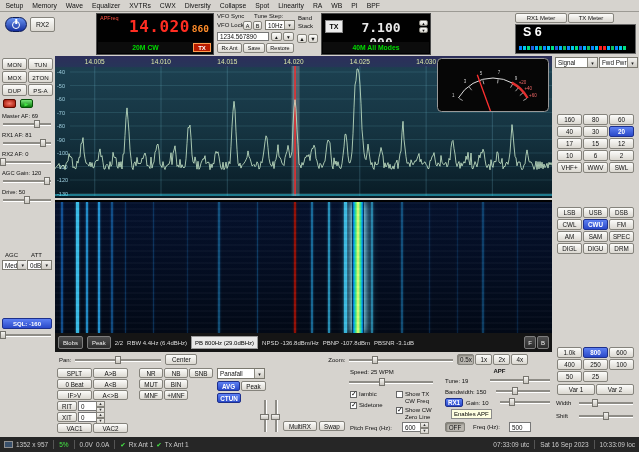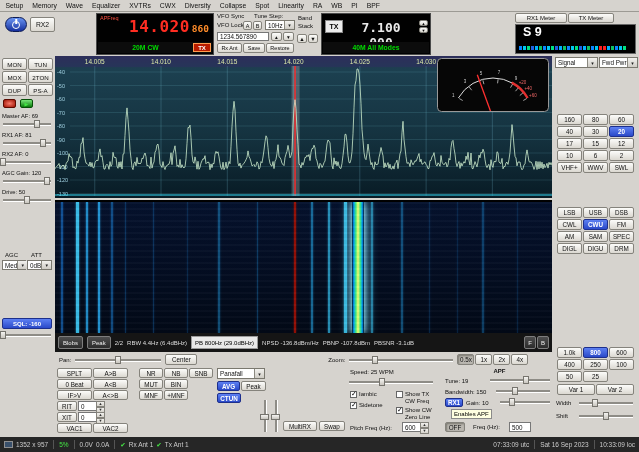--- a/index.html
+++ b/index.html
@@ -171,21 +171,21 @@
     <div class="tbtn" style="position:absolute;right:2px;top:6px;width:9px;height:6px;font-size:4px;">▲</div>
     <div class="tbtn" style="position:absolute;right:2px;top:13px;width:9px;height:6px;font-size:4px;">▼</div>
     <div class="strip">
       <span class="bandtxt">40M All Modes</span>
     </div>
   </div>
 
   <div class="btn" style="position:absolute;left:515px;top:13px;width:52px;height:10px;font-size:6px;">RX1 Meter</div>
   <div class="btn" style="position:absolute;left:568px;top:13px;width:46px;height:10px;font-size:6px;">TX Meter</div>
   <div class="meterdisp">
-    <span class="meter-s">S 9</span>
+    <span class="meter-s">S 6</span>
     <div class="meterbars" id="meter-bars">
         <div style="background: rgb(10, 132, 255); height: 4px;"></div>
         <div style="background: rgb(0, 200, 240); height: 4px;"></div>
         <div style="background: rgb(0, 224, 128); height: 4px;"></div>
         <div style="background: rgb(32, 96, 224); height: 4px;"></div>
         <div style="background: rgb(0, 176, 255); height: 4px;"></div>
         <div style="background: rgb(16, 192, 96); height: 4px;"></div>
         <div style="background: rgb(10, 132, 255); height: 4px;"></div>
         <div style="background: rgb(0, 200, 240); height: 4px;"></div>
         <div style="background: rgb(0, 224, 128); height: 4px;"></div>

